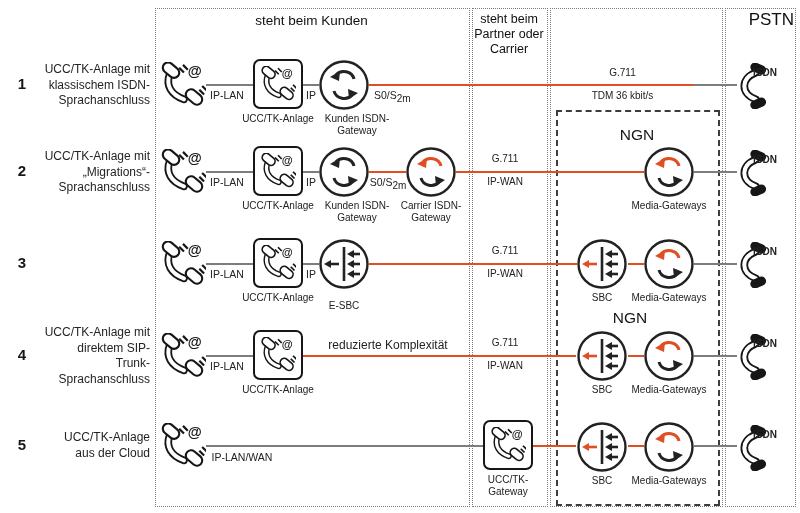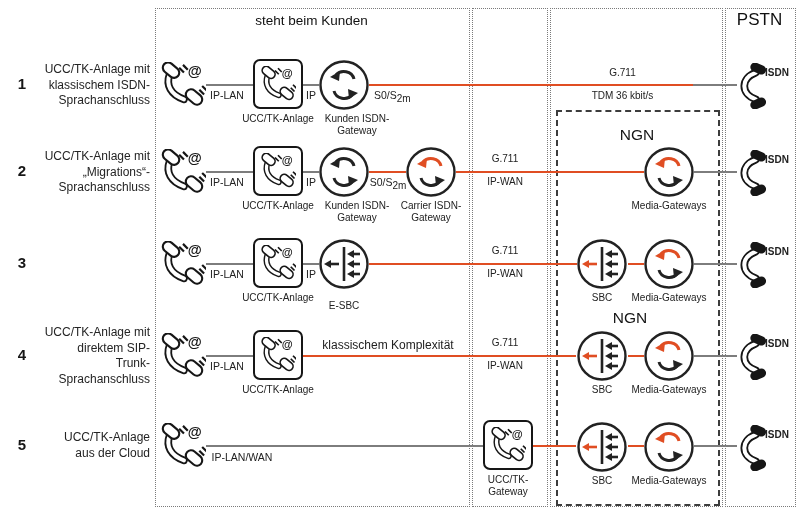--- a/index.html
+++ b/index.html
@@ -9,30 +9,30 @@
   }
   .line{position:absolute;height:2px;background:#7d7d7d;}
   .line.o{background:#E04E23;}
   .lbl{position:absolute;text-align:center;line-height:1.18;white-space:pre-line;color:#222;}
   .sm{font-size:10.5px;}
   .comp{font-size:10px;}
   .txt12{font-size:12px;}
   .colbox{position:absolute;border:1.5px dotted #7a7a7a;background:transparent;}
   .ngnbox{position:absolute;border:2px dashed #3c3c3c;}
   .hdr{position:absolute;text-align:center;font-size:13.5px;color:#101010;white-space:pre-line;}
-  .pstn{font-size:17px;}
+  .pstn{font-size:17px;text-align:right;}
   .uccbox{position:absolute;width:50px;height:50px;border:2.2px solid #161616;border-radius:7px;background:#fff;box-sizing:border-box;}
   .uccbox svg{width:36px;height:36px;margin:5px 0 0 5px;}
   .phone{position:absolute;width:46px;height:46px;}
   .circ{position:absolute;width:52px;height:52px;}
   .isdnph{position:absolute;width:40px;height:46px;}
   .rownum{position:absolute;font-size:15px;font-weight:700;text-align:center;color:#161616;}
   .rowlabel{position:absolute;font-size:12px;line-height:15.5px;text-align:right;white-space:pre-line;color:#242424;}
   .ngnlbl{position:absolute;font-size:15.5px;text-align:center;color:#161616;}
-  .isdnt{font-size:10px;font-weight:700;text-align:right;}
+  .isdnt{font-size:10px;font-weight:700;text-align:left;}
   sub{font-size:10px;}
   .at{font:600 15px "Liberation Sans",sans-serif;fill:#151515;}
 </style>
 </head>
 <body>
 
 <div id="stage">
 
   <svg width="0" height="0" style="position:absolute" aria-hidden="true">
     <defs>
@@ -91,20 +91,23 @@
     </defs>
   </svg>
 
   <div class="colbox" style="left:155px;top:8px;width:313px;height:497px"></div>
   <div class="colbox" style="left:472px;top:8px;width:74px;height:497px"></div>
   <div class="colbox" style="left:550px;top:8px;width:171px;height:497px"></div>
   <div class="colbox" style="left:725px;top:8px;width:69px;height:497px"></div>
   <div class="ngnbox" style="left:556px;top:110px;width:160px;height:392px"></div>
 
   <div class="hdr" style="left:155px;width:313px;top:13px">steht beim Kunden</div>
+  <div class="hdr" style="left:472px;width:74px;top:12px;font-size:12.5px;line-height:15px">steht beim
+Partner oder
+Carrier</div>
   <div class="hdr pstn" style="left:725px;width:69px;top:10px">PSTN</div>
 
   <div class="ngnlbl" style="left:605px;width:64px;top:126px">NGN</div>
   <div class="ngnlbl" style="left:598px;width:64px;top:309px">NGN</div>
 
   <div class="rownum" style="left:10px;width:24px;top:75px">1</div>
   <div class="rownum" style="left:10px;width:24px;top:162px">2</div>
   <div class="rownum" style="left:10px;width:24px;top:254px">3</div>
   <div class="rownum" style="left:10px;width:24px;top:346px">4</div>
   <div class="rownum" style="left:10px;width:24px;top:436px">5</div>
@@ -230,21 +233,21 @@
   <svg class="phone" style="left:160px;top:333px" viewBox="0 0 48 48">
       <use href="#s-handset"></use>
       <text class="at" x="29" y="15">@</text>
     </svg>
   <div class="lbl sm" style="left:198px;top:360px;width:58px">IP-LAN</div>
   <div class="uccbox" style="left:253px;top:330px"><svg viewBox="0 0 48 48">
         <use href="#s-handset"></use>
         <text class="at" x="29" y="15">@</text>
       </svg></div>
   <div class="lbl comp" style="left:230px;top:384px;width:96px">UCC/TK-Anlage</div>
-  <div class="lbl txt12" style="left:313px;top:338px;width:150px">klassischem Komplexität</div>
+  <div class="lbl txt12" style="left:313px;top:338px;width:150px">reduzierte Komplexität</div>
   <div class="lbl comp" style="left:470px;top:337px;width:70px">G.711</div>
   <div class="lbl comp" style="left:470px;top:360px;width:70px">IP-WAN</div>
   <svg class="circ" style="left:576px;top:330px" viewBox="0 0 52 52">
       <use href="#s-sbc-r"></use>
     </svg>
   <div class="lbl comp" style="left:572px;top:384px;width:60px">SBC</div>
   <svg class="circ" style="left:643px;top:330px" viewBox="0 0 52 52">
       <use href="#s-gw-r"></use>
     </svg>
   <div class="lbl comp" style="left:622px;top:384px;width:94px">Media-Gateways</div>

